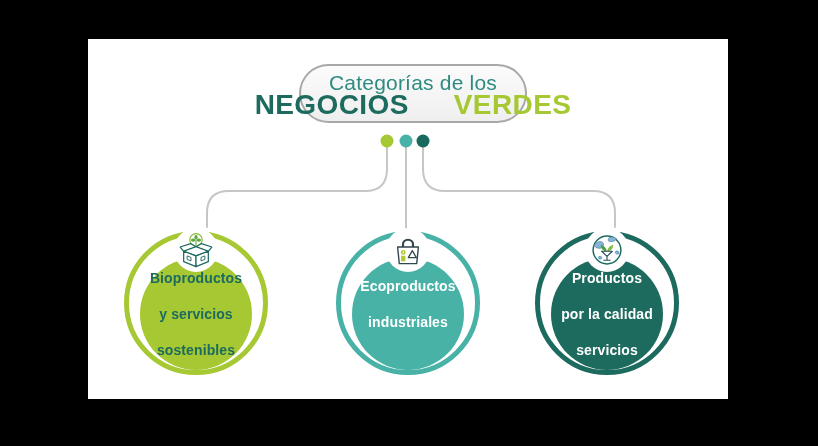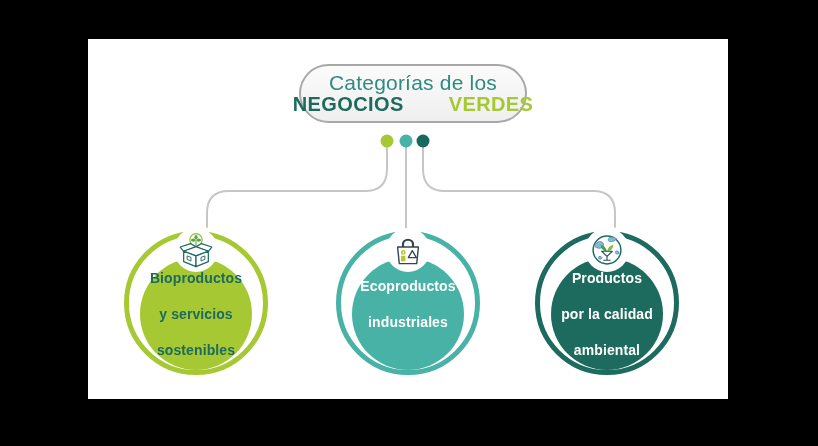--- a/index.html
+++ b/index.html
@@ -12,21 +12,21 @@
   }
   .connectors{position:absolute;left:0;top:0;}
   
   .pill{
     position:absolute;left:211px;top:25px;width:228px;height:59px;
     border:2.5px solid #a8a8a8;border-radius:31px;box-sizing:border-box;
     background:linear-gradient(180deg,#fbfbfb 0%,#efefef 100%);
     display:flex;flex-direction:column;align-items:center;justify-content:center;
   }
   .pill-line1{font-size:21px;font-weight:400;letter-spacing:0.2px;line-height:22px;}
-  .pill-line2{font-size:20px;font-weight:700;letter-spacing:0.4px;line-height:21px;display:flex;gap:12px;align-items:center;}
+  .pill-line2{font-size:28px;font-weight:700;letter-spacing:0.4px;line-height:21px;display:flex;gap:12px;align-items:center;}
   
   .node{position:absolute;top:192px;width:144px;height:144px;}
   .node-1{left:36px;}
   .node-2{left:248px;}
   .node-3{left:447px;}
   .ring{
     position:absolute;inset:0;border-radius:50%;background:#fff;
     border:5.5px solid #ccc;box-sizing:border-box;
   }
   .inner{
@@ -136,17 +136,17 @@
           <path d="M22,24 q-1.5,-7 -7.5,-8.5 q-0.5,7 7.5,8.5 z" fill="#4f9e3a"></path>
           <path d="M22,24 q1.5,-7 7.5,-8.5 q0.5,7 -7.5,8.5 z" fill="#7fbf45"></path>
           <path d="M15.5,23.5 h13 l-6.5,6.3 z" fill="#ffffff" stroke="#2e4e57" stroke-width="1.4" stroke-linejoin="round"></path>
           <path d="M22,30 v4.5 M17.5,34.5 h9" stroke="#2e4e57" stroke-width="1.4" fill="none"></path>
         </g>
       </svg>
     </div>
     <div class="label" style="color: rgb(255, 255, 255);">
       <span>Productos</span>
       <span>por la calidad</span>
-      <span>ambiental</span>
+      <span>servicios</span>
     </div>
   </div>
 
 </div>
 
 </body></html>

